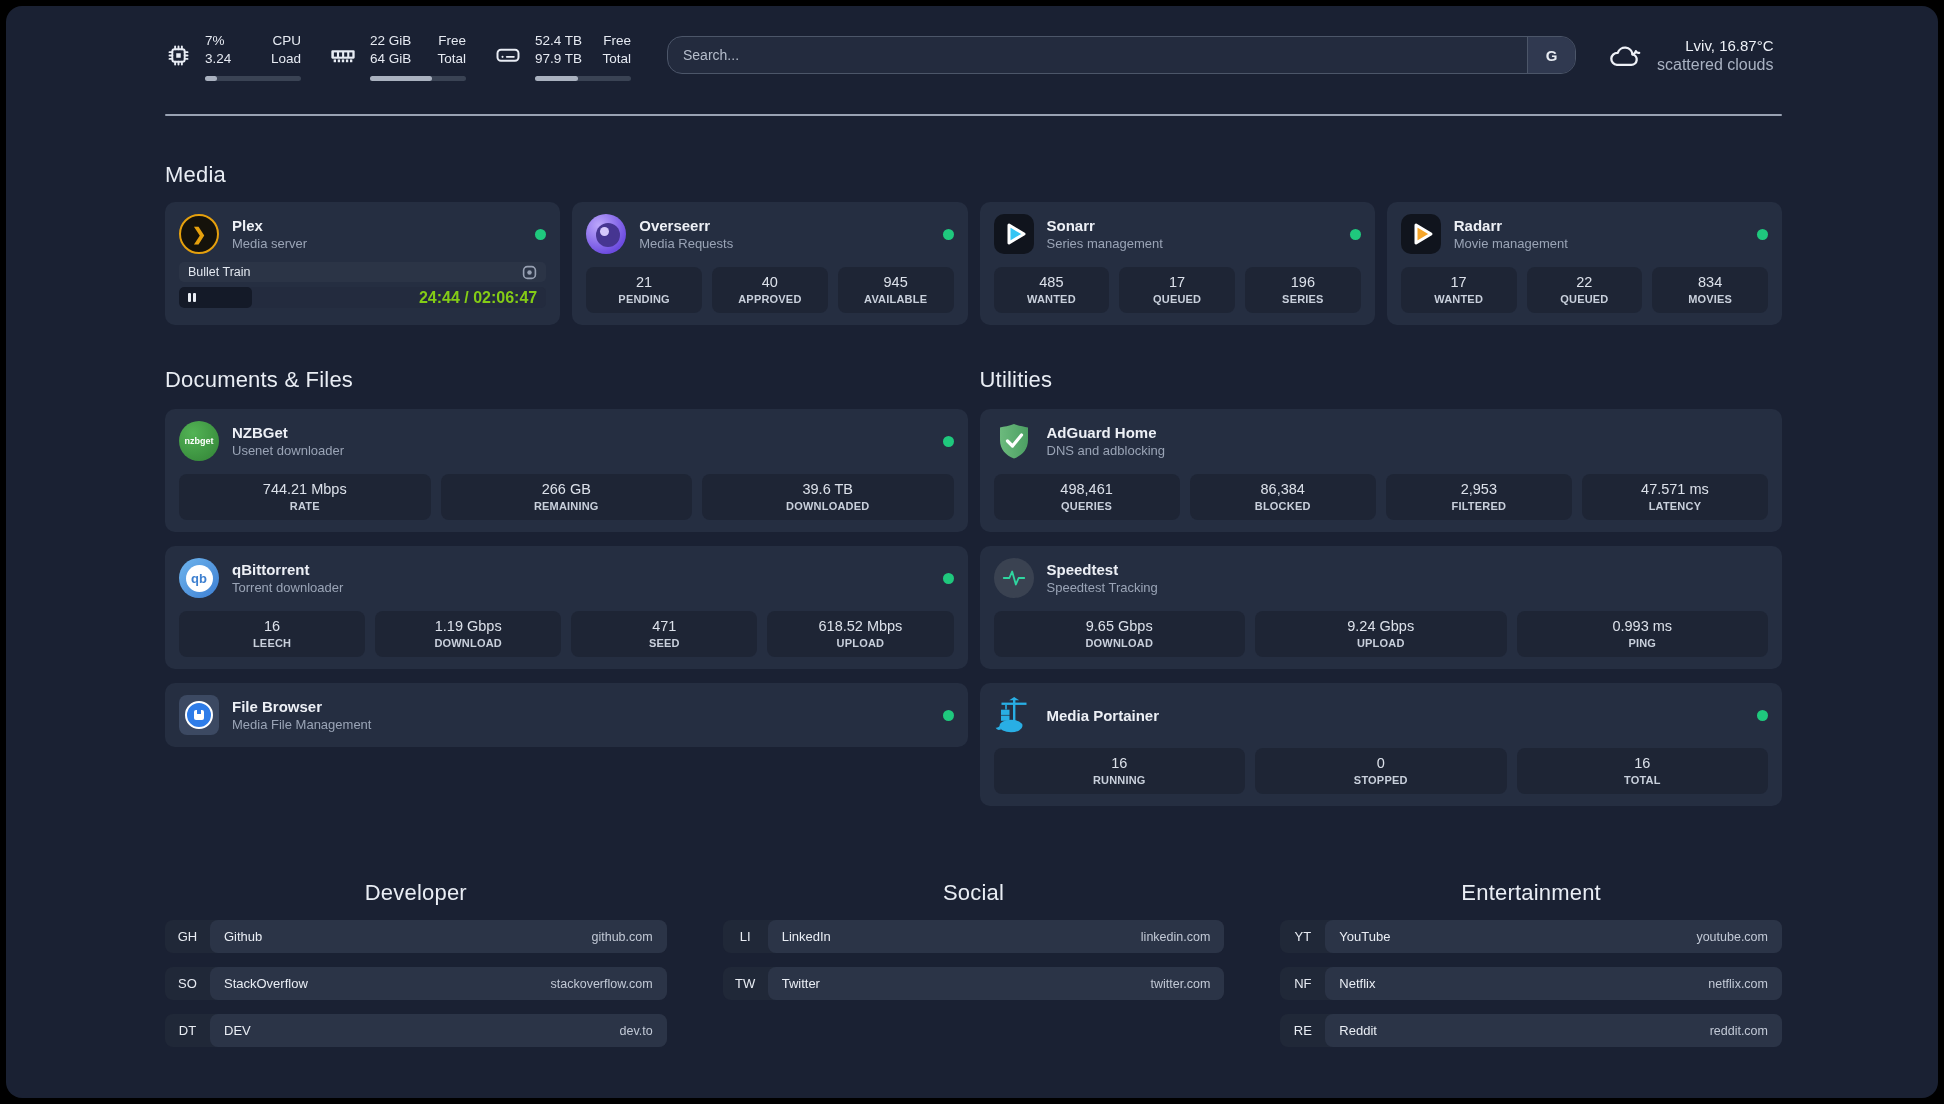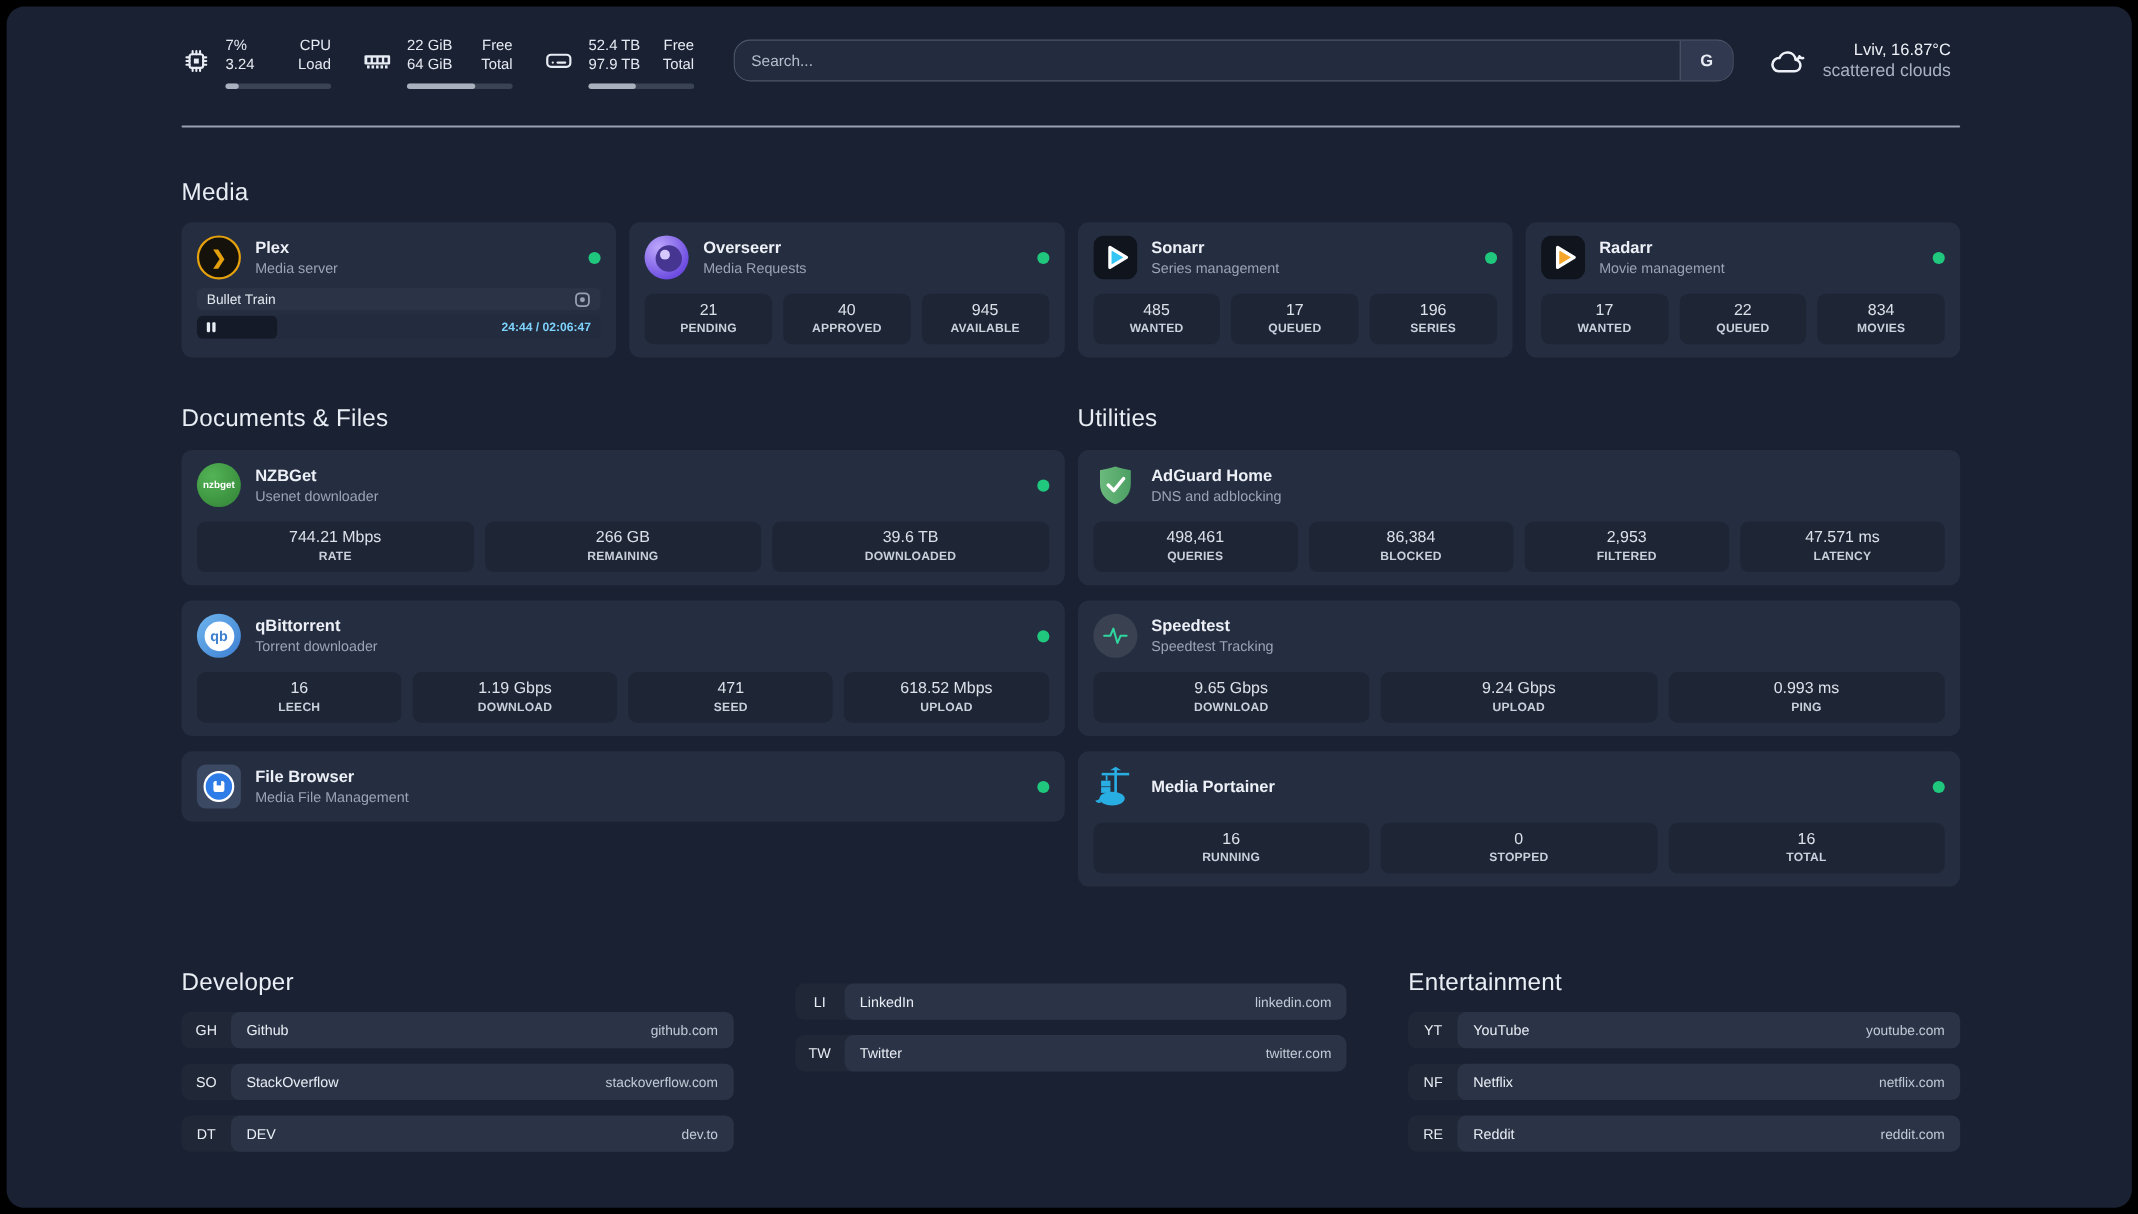--- a/index.html
+++ b/index.html
@@ -48,38 +48,38 @@
   .stat { flex:1; background:#1E2535; border-radius:8px; padding:7px 6px 8px; text-align:center; }
   .stat .v { font-size:14.5px; color:#DCE1EA; }
   .stat .l { font-size:11px; font-weight:700; color:#C9D0DC; margin-top:3px; letter-spacing:.2px; }
 
   
   .plex-row { margin-top:8px; background:rgba(255,255,255,.03); border-radius:5px; padding:2px 9px; display:flex; justify-content:space-between; align-items:center; height:20px; font-size:12.5px; color:#E3E8F0; }
   .player { margin-top:5px; background:#232B3E; height:21px; border-radius:5px; position:relative; display:flex; align-items:center; overflow:hidden; }
   .player-fill { position:absolute; left:0; top:0; bottom:0; background:#141A28; border-radius:5px; }
   .pause { position:relative; display:flex; gap:2.5px; margin-left:9px; cursor:pointer; }
   .pause i { display:block; width:2.5px; height:9px; background:#E9EDF4; border-radius:1px; }
-  .player-time { margin-left:auto; padding-right:9px; font-size:11px; font-weight:700; color:#7dd3fc; position:relative; }
+  .player-time { margin-left:auto; padding-right:9px; font-size:16px; font-weight:700; color:#84cc16; position:relative; }
 
   
   .icon-plex { width:40px; height:40px; border-radius:50%; background:#15120B; border:2px solid #E5A00D; display:flex; align-items:center; justify-content:center; color:#E5A00D; font-size:17px; font-weight:700; }
   .icon-overseerr { width:40px; height:40px; border-radius:50%; background:radial-gradient(circle at 32% 28%, #BCA7FB, #6C4BE0 75%); }
   .icon-overseerr .iris { position:absolute; width:24px; height:24px; border-radius:50%; background:#463591; left:10px; top:9px; }
   .icon-overseerr .glint { position:absolute; width:9px; height:9px; border-radius:50%; background:#D5C8FC; left:14px; top:13px; }
   .icon-nzbget { width:40px; height:40px; border-radius:50%; background:radial-gradient(circle at 35% 30%, #53B355, #388C3C 80%); display:flex; align-items:center; justify-content:center; color:#fff; font-size:9px; font-weight:700; }
   .icon-qbit { width:40px; height:40px; border-radius:50%; background:linear-gradient(135deg,#6FB5ED,#3D7FD3); display:flex; align-items:center; justify-content:center; }
   .icon-qbit span { width:27px; height:27px; background:#fff; border-radius:50%; color:#3E80D0; font-size:13px; font-weight:700; display:flex; align-items:center; justify-content:center; }
   .icon-fb { width:40px; height:40px; border-radius:8px; background:#3C4962; display:flex; align-items:center; justify-content:center; }
   .icon-fb .disk { width:28px; height:28px; border-radius:50%; background:#2E7CE8; border:2.5px solid #fff; display:flex; align-items:center; justify-content:center; }
   .icon-fb .floppy { width:10px; height:10px; background:#fff; border-radius:2px; position:relative; }
   .icon-fb .floppy:after { content:''; position:absolute; left:3px; top:0; width:4px; height:3.5px; background:#2E7CE8; }
   .icon-speed { width:40px; height:40px; border-radius:50%; background:#3A4251; display:flex; align-items:center; justify-content:center; }
 
   
-  .bm-grid { display:grid; grid-template-columns:repeat(3,1fr); gap:56px; margin-top:74px; }
+  .bm-grid { display:grid; grid-template-columns:repeat(3,1fr); gap:56px; margin-top:74px;text-align:center; }
   .bm-row { margin-top:14px; height:33px; background:#202838; border-radius:8px; display:flex; align-items:stretch; cursor:pointer; }
   .bm-col h2 { margin-bottom:4px; }
   .bm-abbr { width:45px; display:flex; align-items:center; justify-content:center; font-size:13px; color:#E8ECF3; }
   .bm-body { flex:1; background:#2B3447; border-radius:8px; display:flex; align-items:center; justify-content:space-between; padding:0 14px; }
   .bm-name { font-size:13px; color:#E9EDF4; }
   .bm-url { font-size:12.5px; color:#C2C9D6; }
 </style>
 </head>
 <body>
 
@@ -503,20 +503,21 @@
       <div class="bm-row">
         <span class="bm-abbr">DT</span>
         <span class="bm-body">
               <span class="bm-name">DEV</span>
               <span class="bm-url">dev.to</span>
             </span>
       </div>
     </div>
 
     <div class="bm-col">
+      <h2 class="section">Social</h2>
       <div class="bm-row">
         <span class="bm-abbr">LI</span>
         <span class="bm-body">
               <span class="bm-name">LinkedIn</span>
               <span class="bm-url">linkedin.com</span>
             </span>
       </div>
       <div class="bm-row">
         <span class="bm-abbr">TW</span>
         <span class="bm-body">

